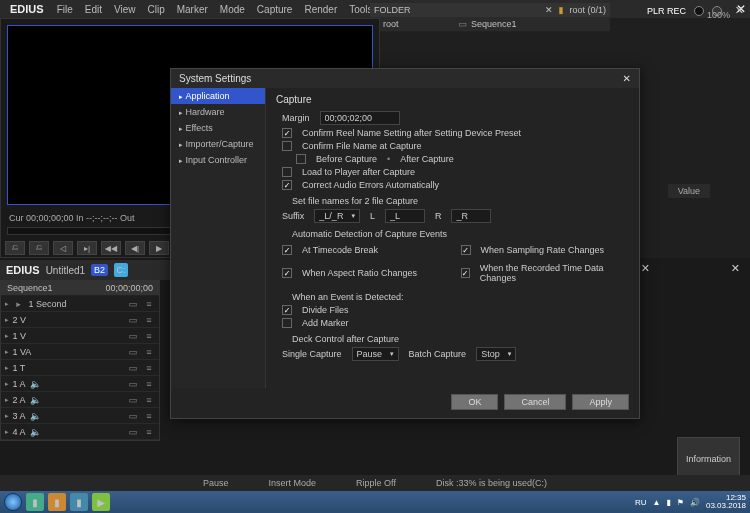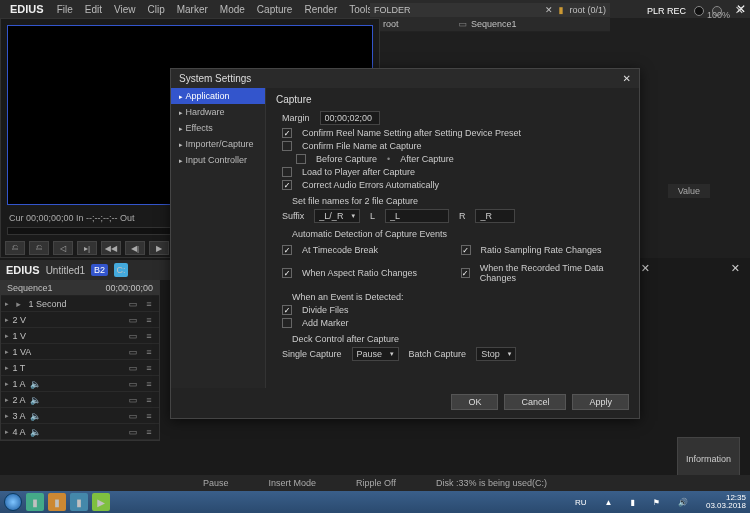--- a/index.html
+++ b/index.html
@@ -42,36 +42,36 @@
 .nav-item { padding: 3px 8px; font-size: 9px; color: #bbb; cursor: pointer; }
 .nav-item.active { background: #3355cc; color: #fff; }
 .nav-item .tri2 { font-size: 7px; margin-right: 3px; }
 .dlg-content { flex: 1; padding: 6px 10px; font-size: 9px; }
 .sect-title { font-size: 10px; color: #ddd; margin-bottom: 6px; }
 .form-row { display: flex; align-items: center; gap: 10px; margin: 3px 0; padding-left: 6px; }
 .chk { width: 10px; height: 10px; border: 1px solid #666; display: inline-flex; align-items: center; justify-content: center; font-size: 8px; color: #fff; cursor: pointer; }
 .chk.on::after { content: "✓"; }
 .lbl { color: #ccc; }
 .indent { padding-left: 20px; }
-.inp { background: #1a1a1a; border: 1px solid #444; color: #ccc; padding: 1px 4px; font-size: 9px; width: 60px; }
+.inp { background: #1a1a1a; border: 1px solid #444; color: #ccc; padding: 1px 4px; font-size: 9px; width: 80px; }
 .sel { background: #1a1a1a; border: 1px solid #444; color: #ccc; padding: 1px 4px; font-size: 9px; display: inline-flex; align-items: center; gap: 8px; cursor: pointer; }
 .sel::after { content: "▾"; font-size: 7px; }
 .sub-head { color: #ccc; margin: 6px 16px 3px; }
 .two-col { display: grid; grid-template-columns: 1fr 1fr; gap: 2px 4px; }
 .dlg-buttons { display: flex; justify-content: flex-end; gap: 6px; padding: 6px 10px 8px; }
-.btn { background: #404040; border: 1px solid #555; padding: 2px 16px; font-size: 9px; color: #ddd; cursor: pointer; }
+.btn { background: #737373; border: 1px solid #555; padding: 2px 16px; font-size: 9px; color: #ddd; cursor: pointer; }
 
 .value-hdr { position: absolute; right: 40px; top: 184px; font-size: 9px; color: #aaa; background: #2a2a2a; padding: 2px 10px; }
 .info-btn { position: absolute; right: 10px; bottom: 32px; background: #333; border: 1px solid #444; padding: 16px 8px; font-size: 9px; color: #ccc; }
 .status-bar { position: absolute; bottom: 22px; left: 0; right: 0; height: 16px; background: #262626; display: flex; align-items: center; padding: 0 10px; gap: 40px; font-size: 9px; justify-content: center; color: #aaa; }
 .taskbar { position: absolute; bottom: 0; left: 0; right: 0; height: 22px; background: linear-gradient(#3a5f8a, #2a4a6f); display: flex; align-items: center; padding: 0 4px; gap: 4px; }
 .tb-orb { width: 18px; height: 18px; border-radius: 50%; background: radial-gradient(circle, #7fc5ff, #1a5aa0); border: 1px solid #0a3a60; }
 .tb-ico { width: 18px; height: 18px; background: #555; border-radius: 2px; display: flex; align-items: center; justify-content: center; font-size: 10px; }
 .tb-play { background: #7fc040; }
-.sys-tray { margin-left: auto; display: flex; align-items: center; gap: 18px; color: #fff; font-size: 8px; }
+.sys-tray { margin-left: auto; display: flex; align-items: center; gap: 6px; color: #fff; font-size: 8px; }
 .clock { text-align: right; line-height: 1; }
 .timeline-times { position: absolute; top: 284px; left: 500px; font-size: 8px; color: #888; display: flex; gap: 30px; }
 .panel-x { position: absolute; color: #ccc; font-size: 11px; cursor: pointer; }
 </style>
 </head>
 <body>
 
 <div class="topbar">
   <span class="logo">EDIUS</span>
   <span class="menu-item">File</span>
@@ -266,33 +266,33 @@
           <span class="chk on"></span>
           <span class="lbl">Correct Audio Errors Automatically</span>
         </div>
       <div class="sub-head">Set file names for 2 file Capture</div>
       <div class="form-row">
         <span class="lbl">Suffix</span>
         <span class="sel">
             <span>_L/_R</span>
           </span>
         <span class="lbl">L</span>
-        <input class="inp" style="width: 64px;" value="_L">
+        <input class="inp" style="width: 40px;" value="_L">
         <span class="lbl">R</span>
         <input class="inp" style="width: 40px;" value="_R">
       </div>
       <div class="sub-head">Automatic Detection of Capture Events</div>
       <div class="two-col">
         <div class="form-row">
             <span class="chk on"></span>
             <span class="lbl">At Timecode Break</span>
           </div>
         <div class="form-row">
             <span class="chk on"></span>
-            <span class="lbl">Ratio Sampling Rate Changes</span>
+            <span class="lbl">When Sampling Rate Changes</span>
           </div>
         <div class="form-row">
             <span class="chk on"></span>
             <span class="lbl">When Aspect Ratio Changes</span>
           </div>
         <div class="form-row">
             <span class="chk on"></span>
             <span class="lbl">When the Recorded Time Data Changes</span>
           </div>
       </div>

